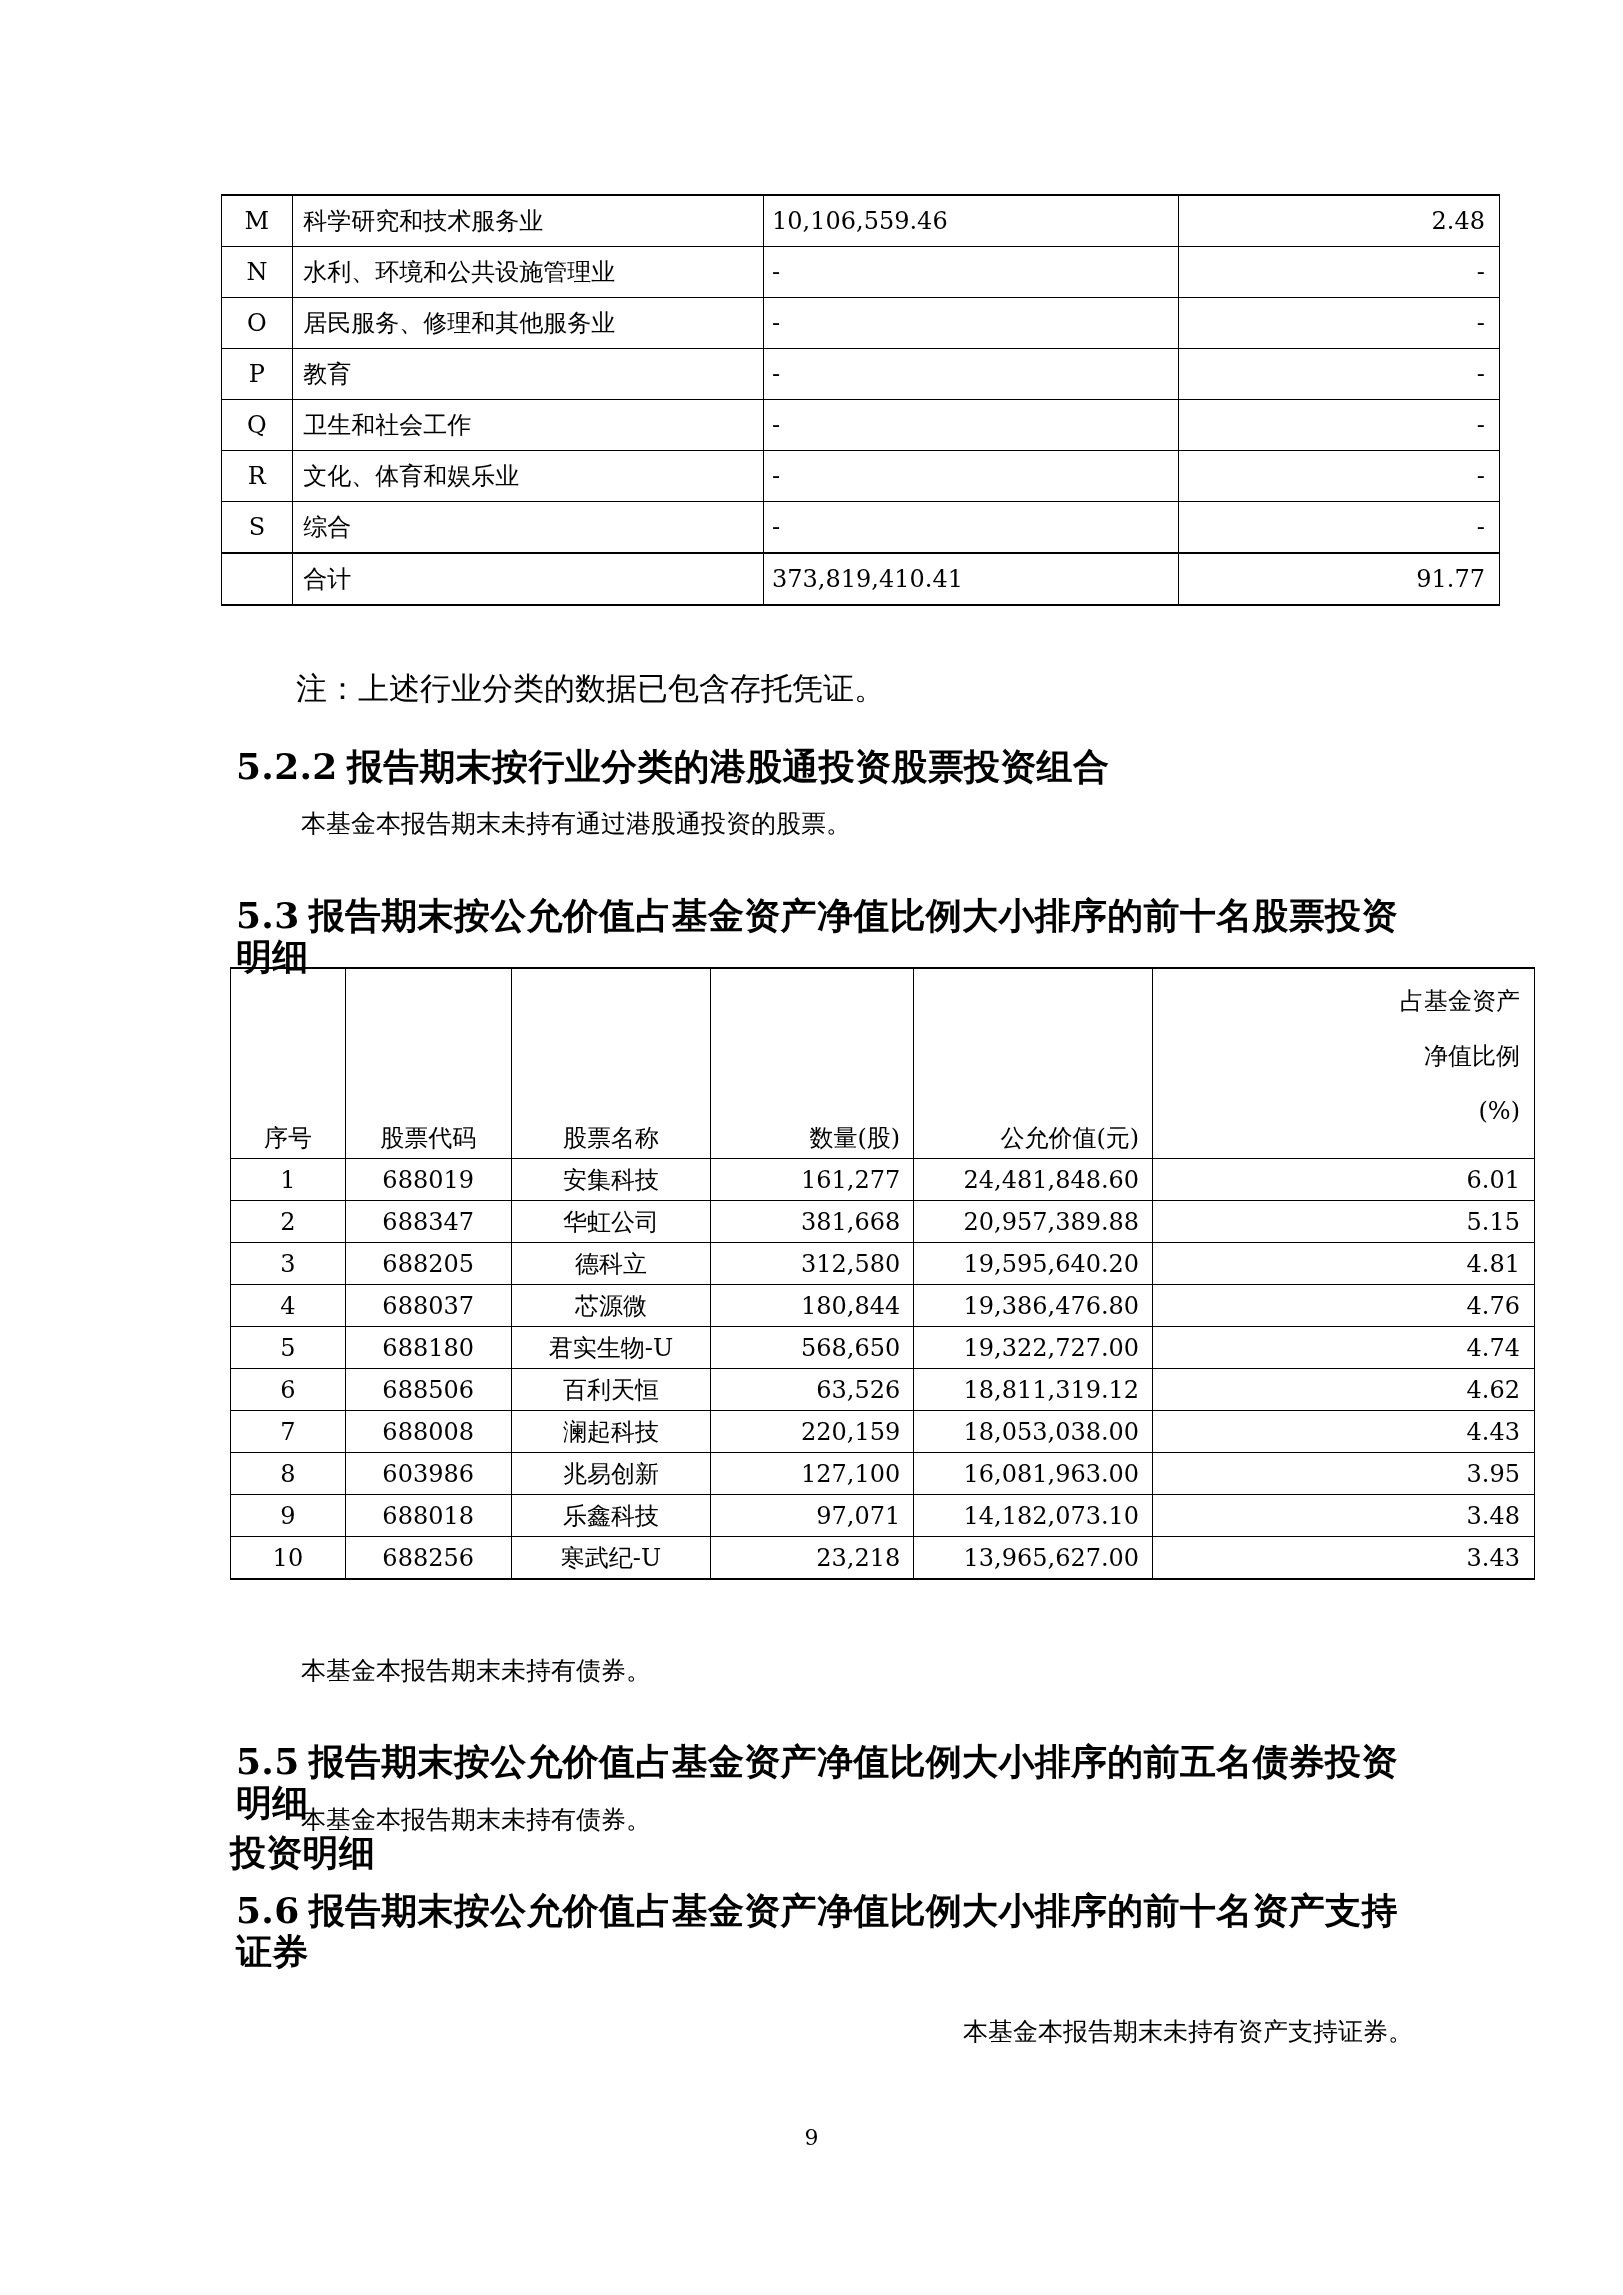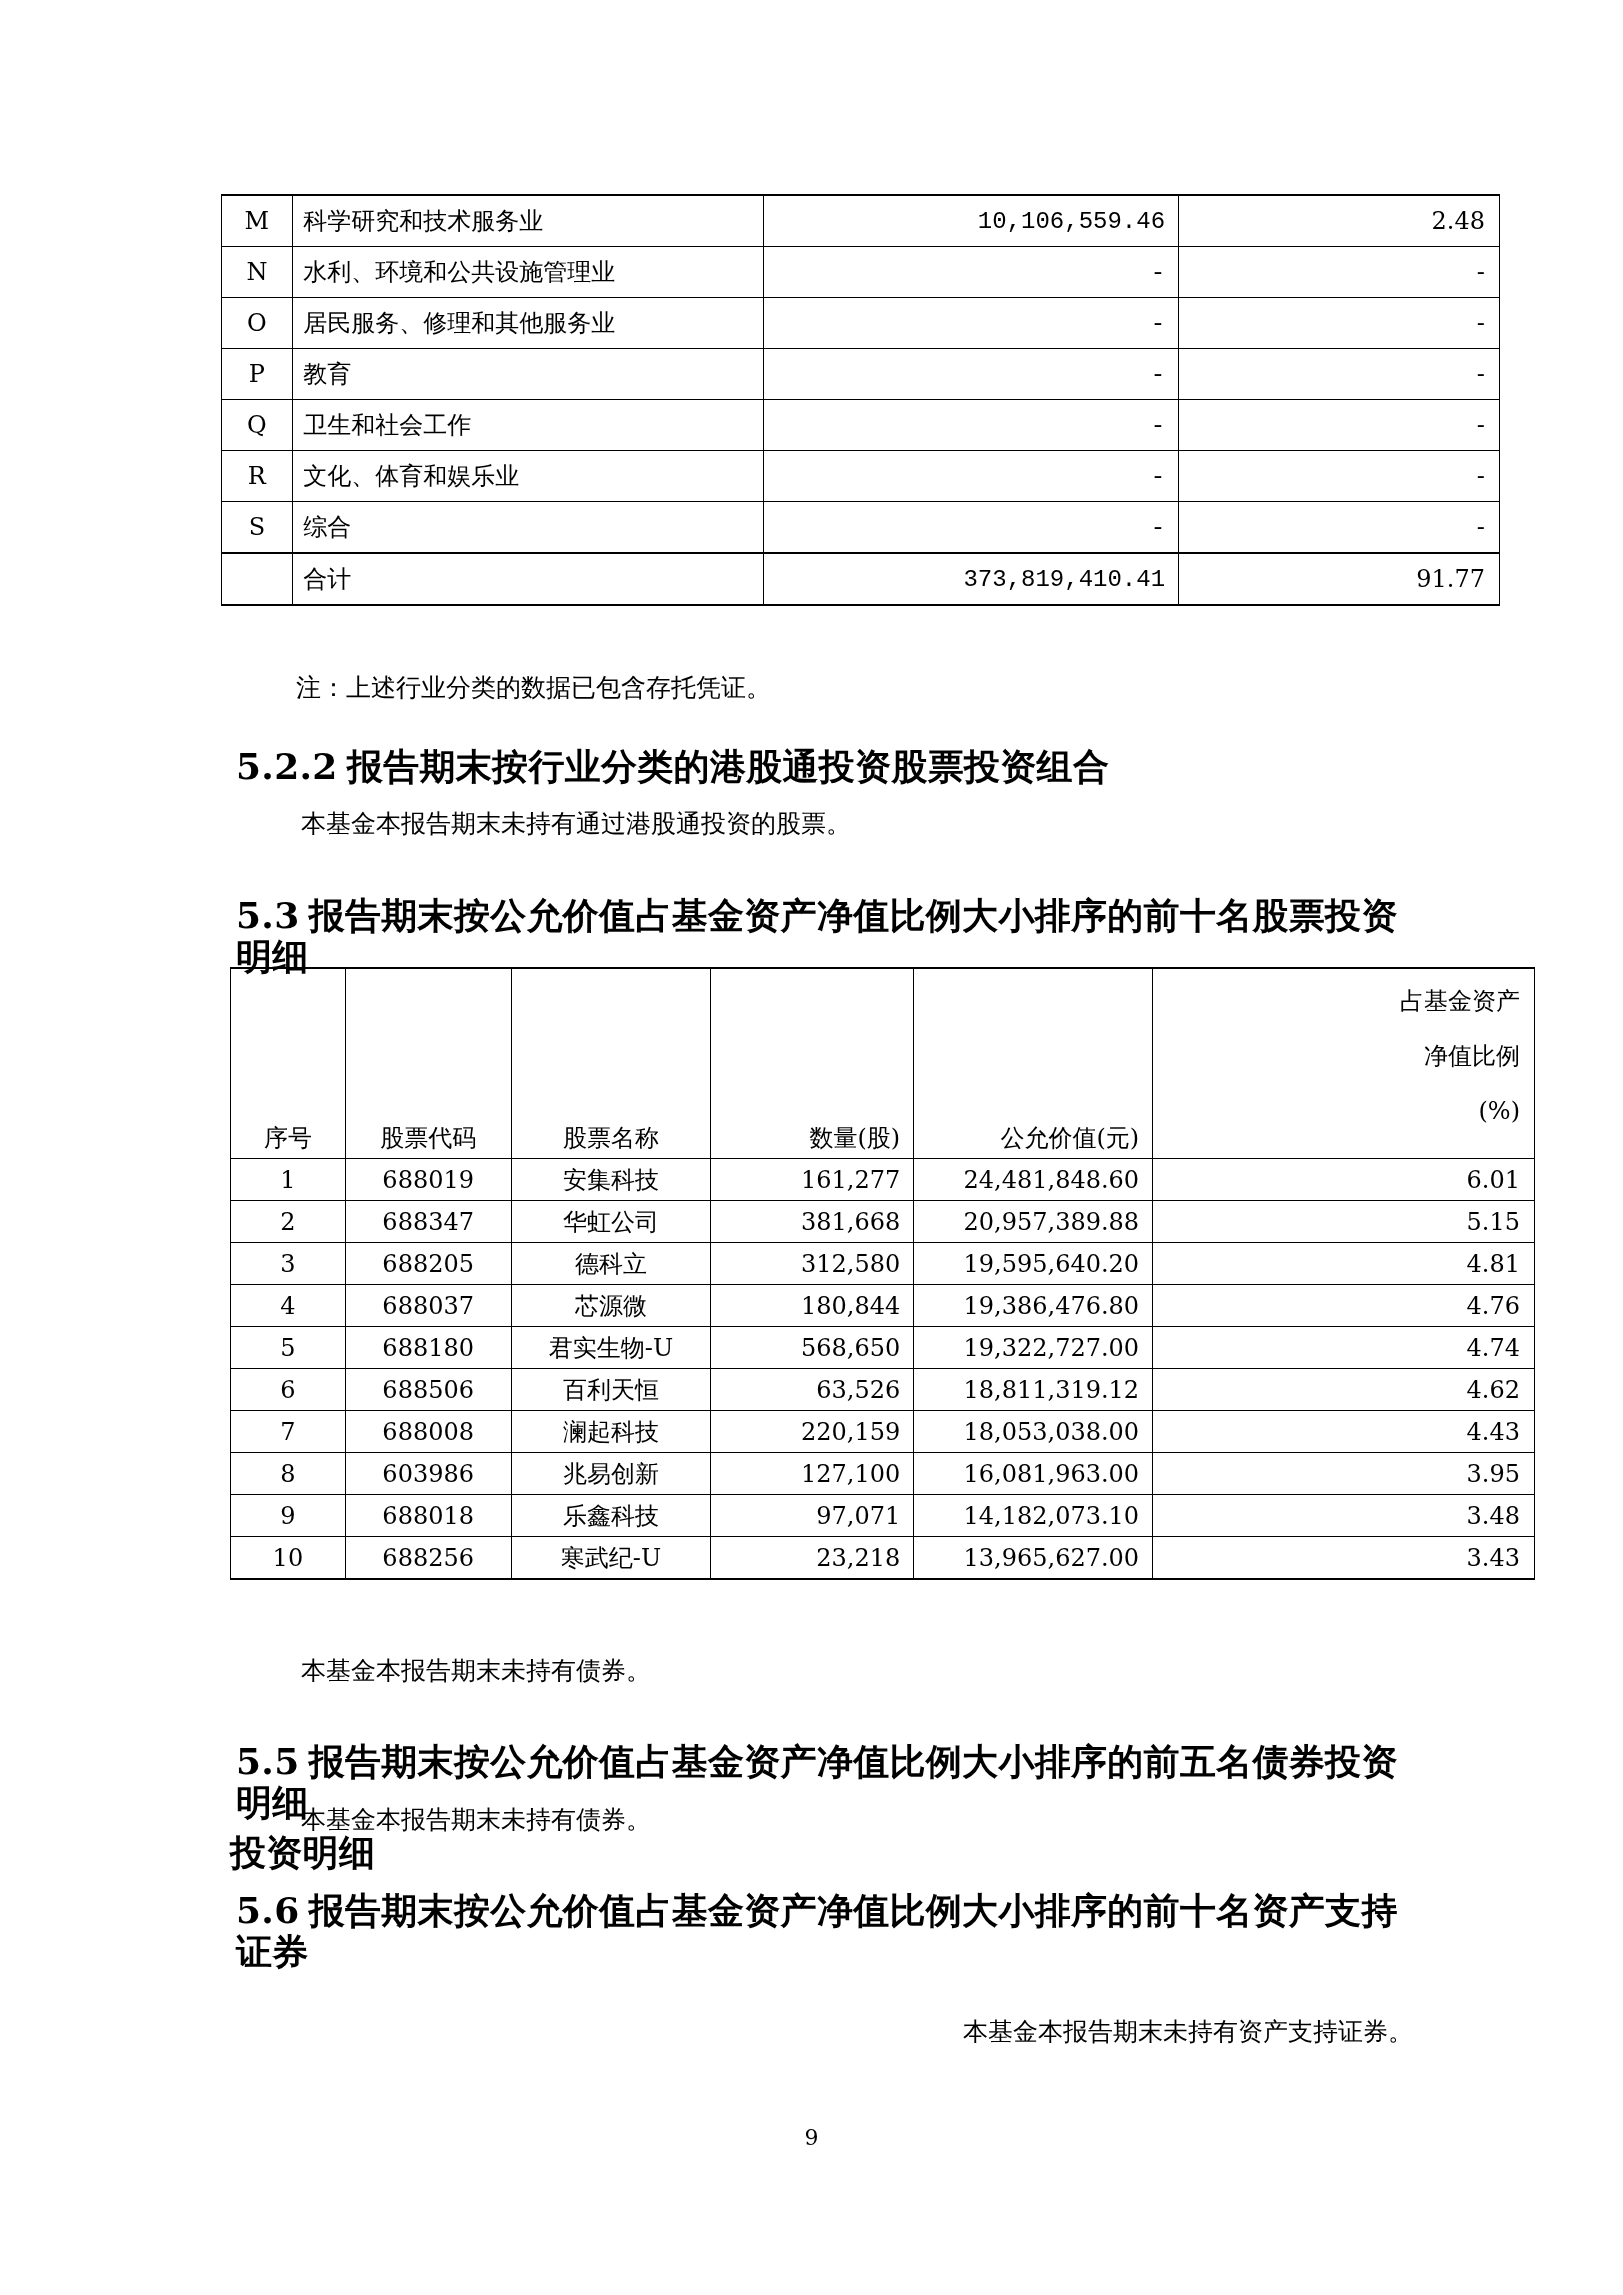--- a/index.html
+++ b/index.html
@@ -60,21 +60,21 @@
 
   
   #industry-table {
     left: 221px;
     top: 194px;
     width: 1196px;
   }
   #industry-table td { height: 50px; }
   #industry-table .c-code   { width: 54px;  text-align: center; }
   #industry-table .c-name   { width: 452px; text-align: left; padding-left: 10.5px; }
-  #industry-table .c-value  { width: 393px; text-align: right; padding-right: 13px; font-family: Liberation Mono, monospace; }
+  #industry-table .c-value  { width: 393px; padding-right: 13px; }
   #industry-table .c-pct    { width: 298px; text-align: right; padding-right: 14.4px; }
   #industry-table tr.total-row td { border-top: 2px solid #000; }
   #industry-table tr:last-child td { border-bottom: 2.6px solid #000; }
   #industry-table tr:first-child td { border-top: 2.6px solid #000; }
 
   
   .sec-heading {
     position: absolute;
     left: 236px;
     width: 1184px;
@@ -88,21 +88,21 @@
     position: absolute;
     left: 301px;
     width: 1112px;
     font-size: 25px;
     line-height: 38px;
   }
   .note-line {
     position: absolute;
     left: 296px;
     width: 1112px;
-    font-size: 25px;
+    font-size: 31px;
     line-height: 38px;
   }
 
   
   #stock-table {
     left: 230px;
     top: 967px;
     width: 1187px;
   }
   #stock-table thead td {

